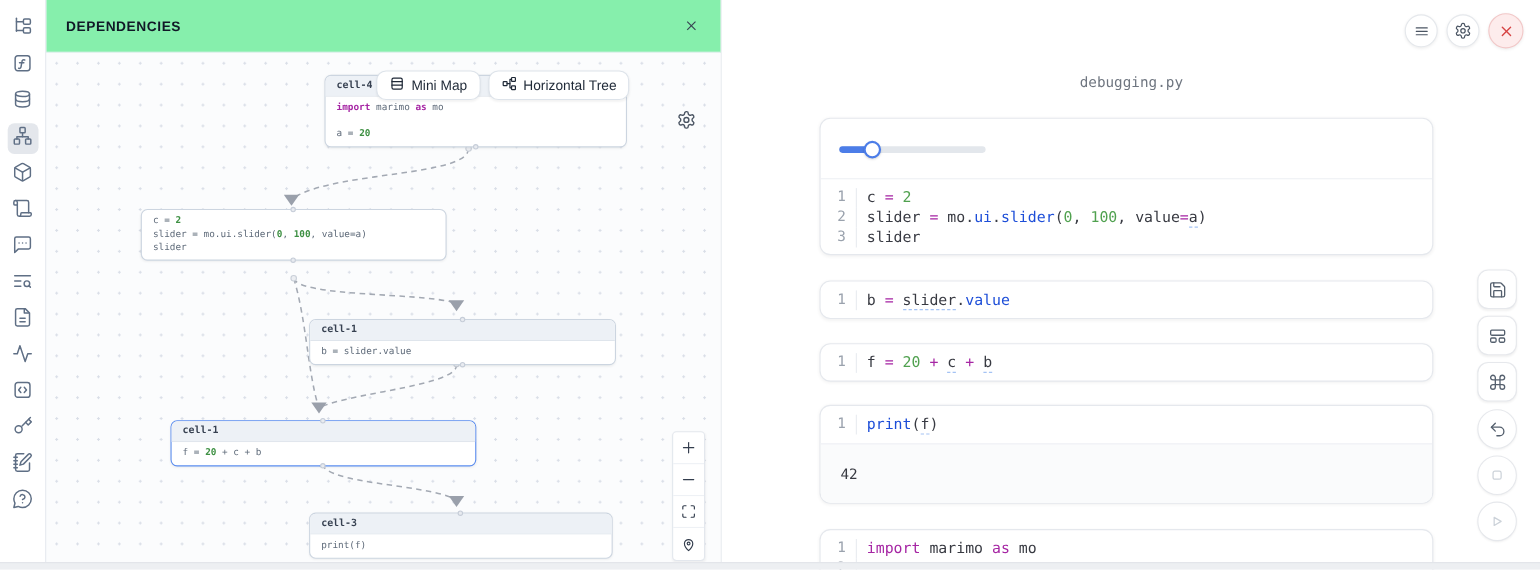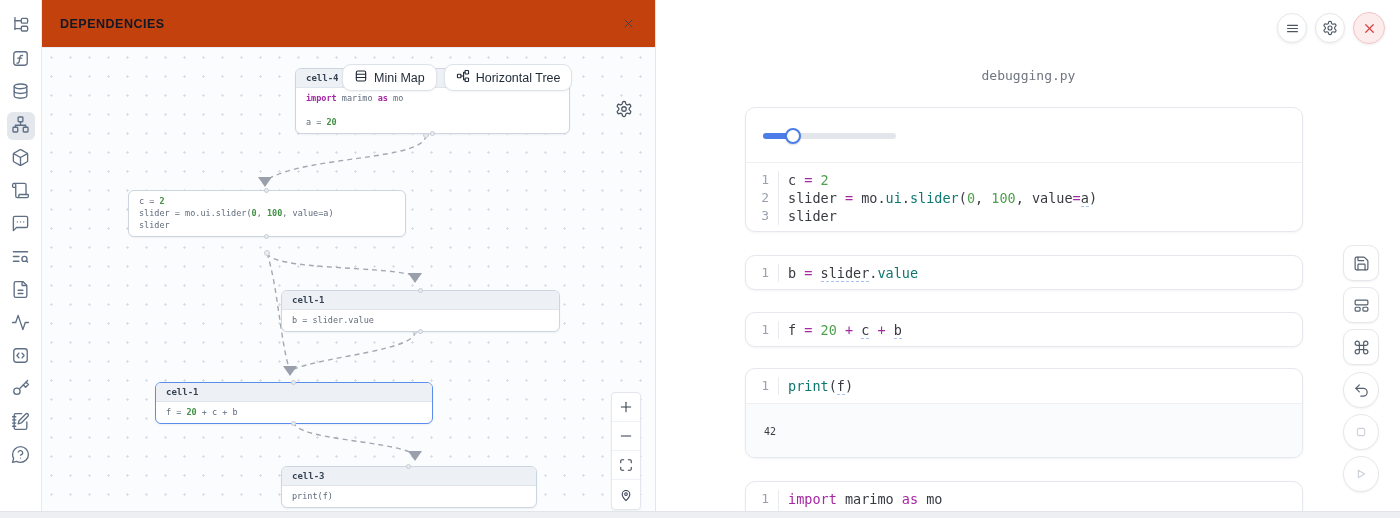--- a/index.html
+++ b/index.html
@@ -12,21 +12,21 @@
           align-items:center; padding-top:13px; gap:5px; z-index:5; }
   .rail-btn { width:28px; height:28px; border-radius:6px; display:flex; align-items:center;
               justify-content:center; cursor:pointer; }
   .rail-btn.active { background:#e4e7ec; }
   .rail-btn svg { stroke:#5f6f85; fill:none; stroke-width:1.7; stroke-linecap:round; stroke-linejoin:round; }
 
   
   .panel { position:absolute; left:42px; top:0; width:614px; height:511px; background:#fff;
            border-right:1px solid #e2e6ec; z-index:2; }
   .panel-header { height:48px; display:flex; align-items:center; justify-content:space-between;
-                  padding:11px 18px; border-bottom:1px solid #eaeef4; background:#c2410c; }
+                  padding:11px 18px; border-bottom:1px solid #eaeef4; background:#86efac; }
   .panel-title { font-size:12.5px; font-weight:bold; letter-spacing:.04em; color:#111827; }
   .close-x { width:18px; height:18px; display:flex; align-items:center; justify-content:center; cursor:pointer; }
   .close-x svg { stroke:#374151; stroke-width:1.6; }
 
   .graph { position:absolute; left:0; top:48px; right:0; bottom:0; background:#fbfcfd;
            background-image:radial-gradient(circle, #d9dee7 1px, transparent 1.3px);
            background-size:19px 19px; overflow:hidden; }
 
   .views { position:absolute; top:16px; left:300px; display:flex; gap:7px; z-index:20; }
   .view-btn { height:27px; display:flex; align-items:center; gap:6px; padding:0 11px;
@@ -85,24 +85,24 @@
                    background:#fff; border:2px solid #4c7de8; box-shadow:0 1px 2px rgba(0,0,0,.15); cursor:pointer; }
   .cm { padding:8px 0; font-family:"DejaVu Sans Mono", monospace; font-size:13.5px; }
   .cm-row { display:flex; height:18px; line-height:18px; }
   .cm-gutter { width:33px; padding-right:9px; text-align:right; color:#9aa2ad; font-size:13px;
                border-right:1px solid #e8ebf0; flex:none; }
   .cm-content { padding-left:9px; white-space:pre; }
   .tk-pl { color:#383a42; }
   .tk-kw { color:#a626a4; }
   .tk-op { color:#a626a4; }
   .tk-num { color:#50a14f; }
-  .tk-fn { color:#0f766e; }
+  .tk-fn { color:#1d4ed8; }
   .tk-plu { color:#383a42; border-bottom:1.5px dashed #a5c3f4; }
   .out-bottom { background:#fafbfc; border-top:1px solid #eef0f4; height:56px;
-                font-family:"DejaVu Sans Mono", monospace; font-size:10px; color:#383a42;
+                font-family:"DejaVu Sans Mono", monospace; font-size:13px; color:#383a42;
                 display:flex; align-items:center; padding-left:18px; }
 
   .side-btn { position:absolute; left:1343px; width:36px; height:36px; background:#fff;
               border:1px solid #e6e8ec; display:flex; align-items:center; justify-content:center;
               cursor:pointer; box-shadow:0 1px 2px rgba(0,0,0,.06); z-index:30; }
   .side-btn.sq { border-radius:10px; }
   .side-btn.ci { border-radius:50%; }
   .side-btn svg { stroke:#55606e; fill:none; stroke-width:1.7; stroke-linecap:round; stroke-linejoin:round; }
   .side-btn.dim svg { stroke:#ccd2d9; }
 
@@ -271,21 +271,21 @@
       <div class="node-code"><div><span class="tk-pl">b = slider.value</span></div></div>
       <span class="handle top"></span>
       <span class="handle bottom"></span>
     </div>
     <div class="node selected" style="left:113px; top:334px; width:278px;">
       <div class="node-header">cell-1</div>
       <div class="node-code"><div><span class="tk-pl">f = </span><span class="tk-num">20</span><span class="tk-pl"> + c + b</span></div></div>
       <span class="handle top"></span>
       <span class="handle bottom"></span>
     </div>
-    <div class="node" style="left:239px; top:418px; width:256px;">
+    <div class="node" style="left:239px; top:418px; width:276px;">
       <div class="node-header">cell-3</div>
       <div class="node-code"><div><span class="tk-pl">print(f)</span></div></div>
       <span class="handle top"></span>
     </div>
 
     <div class="views">
       <div class="view-btn">
         <span><svg width="14" height="14" viewBox="0 0 24 24">
               <rect x="4" y="3.5" width="16" height="17" rx="2.5"></rect>
               <path d="M4 9h16"></path>

